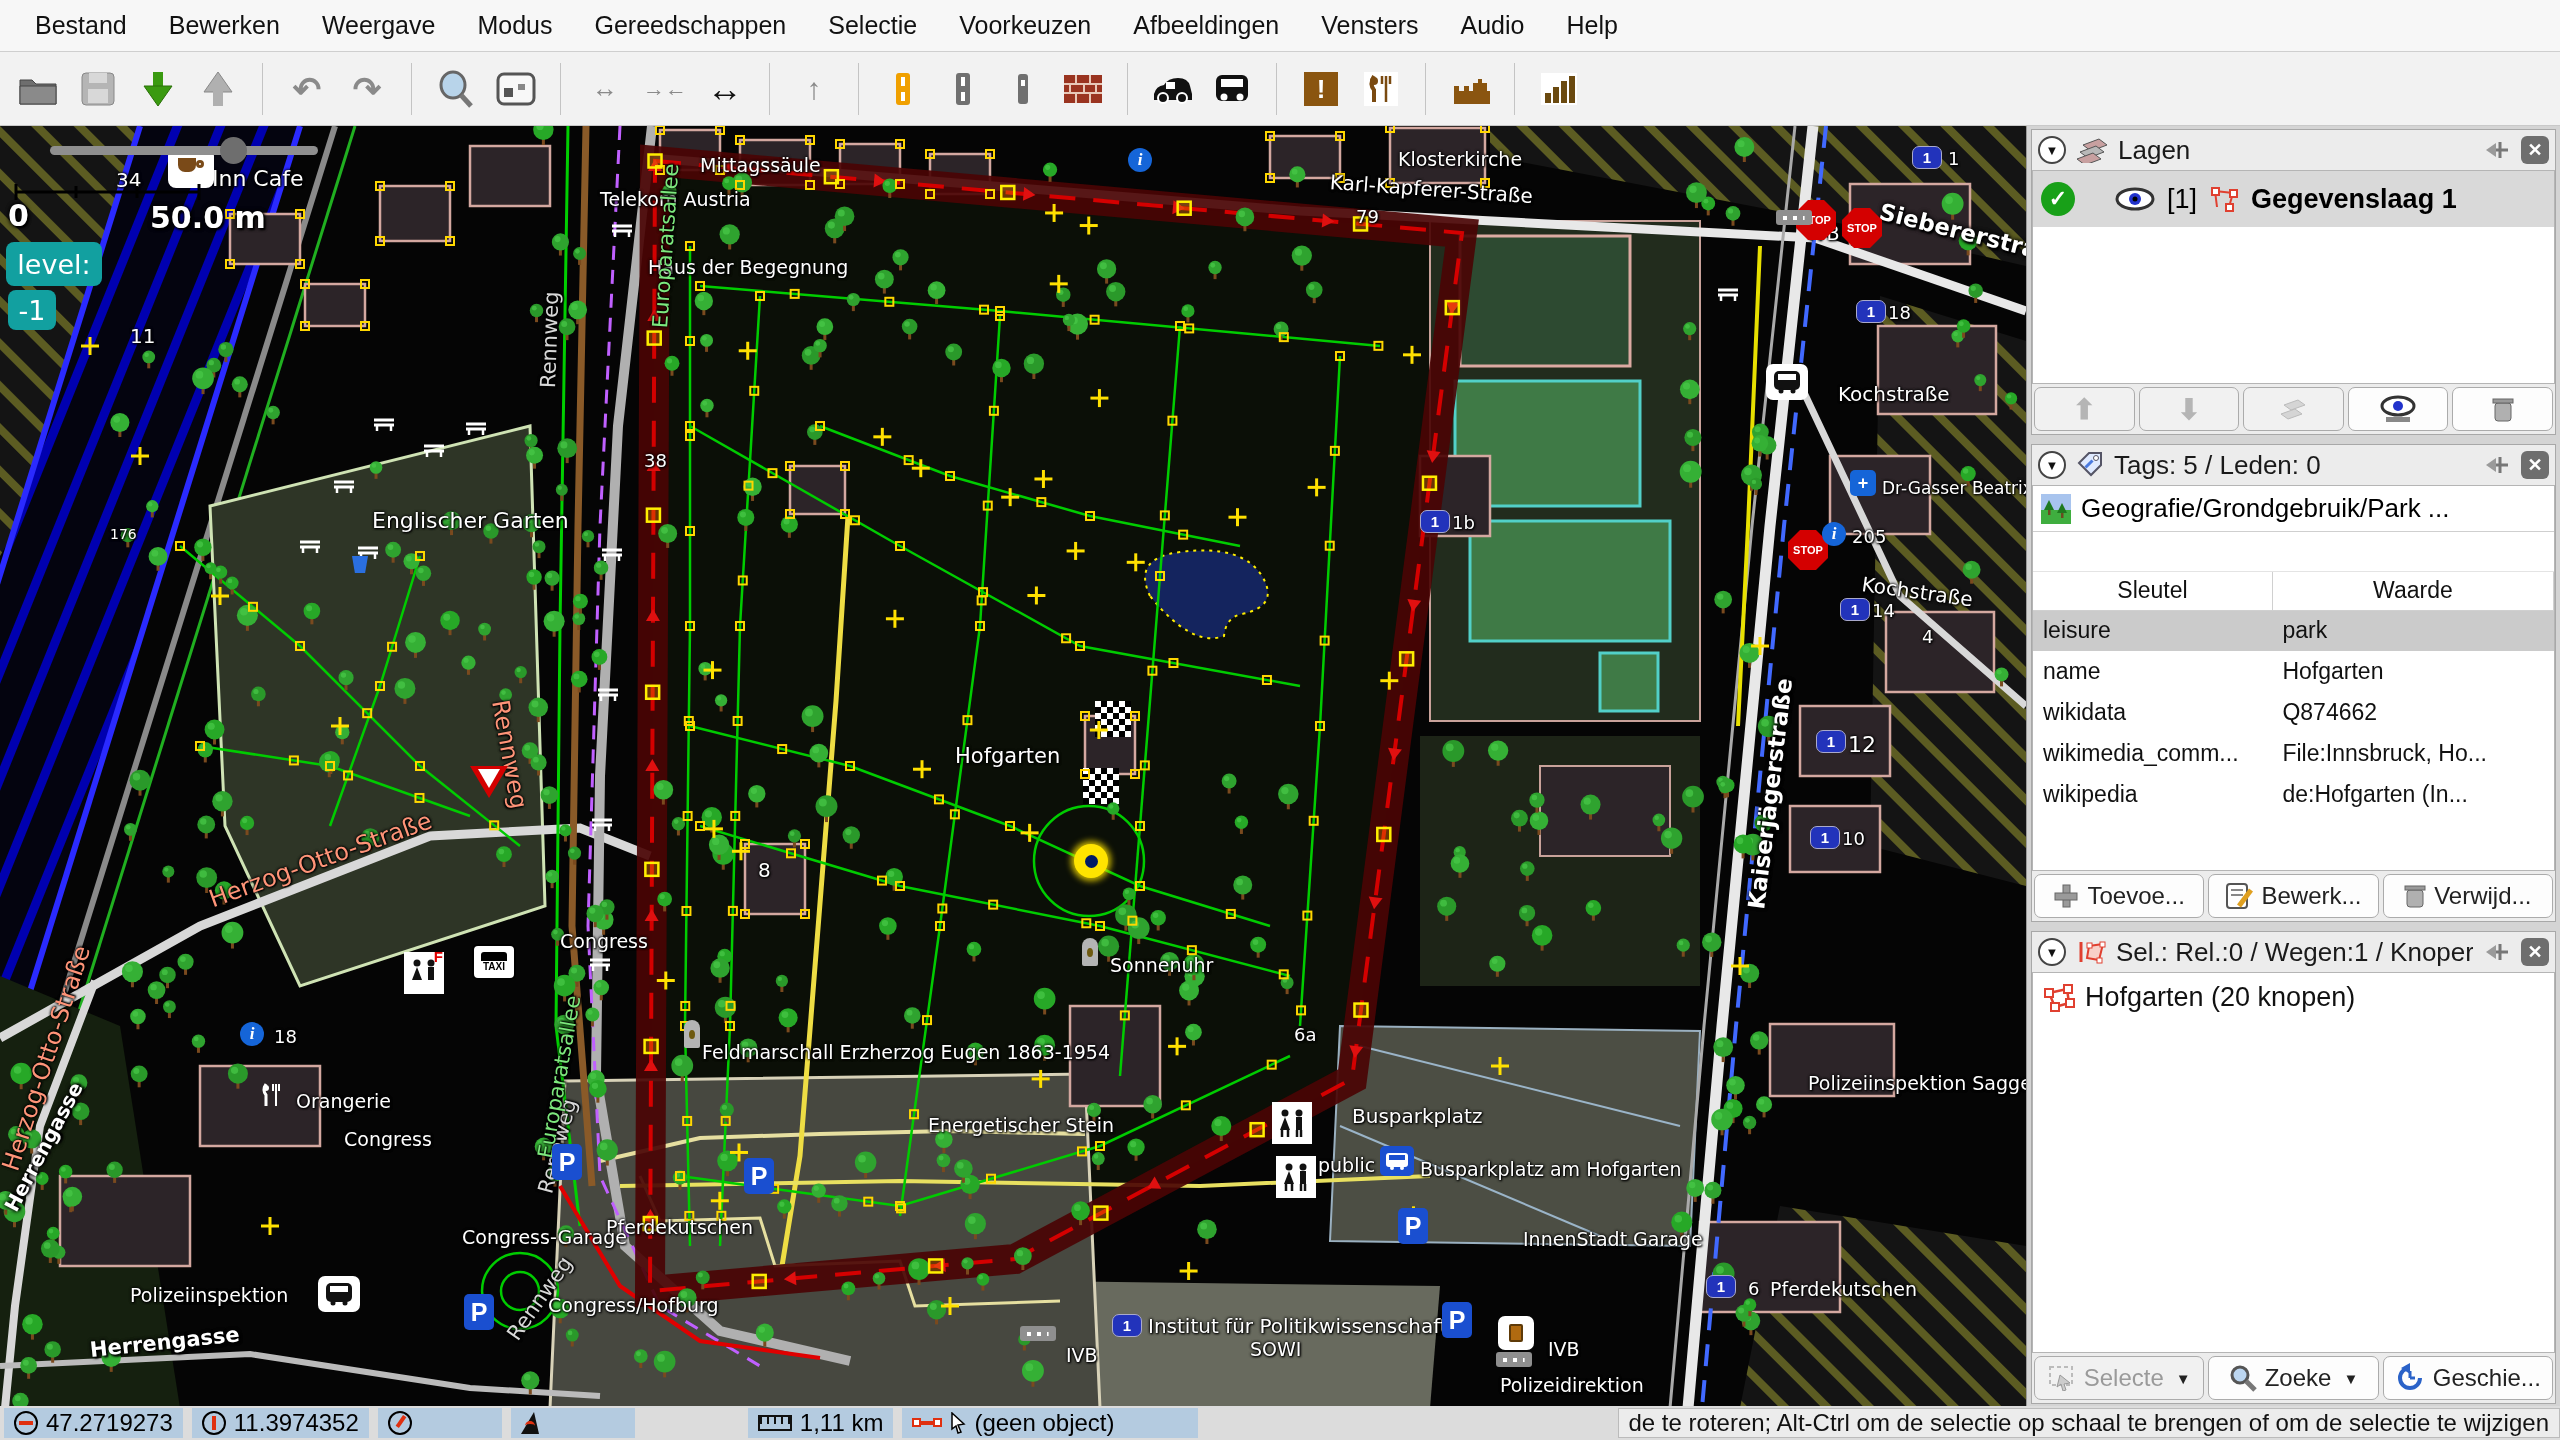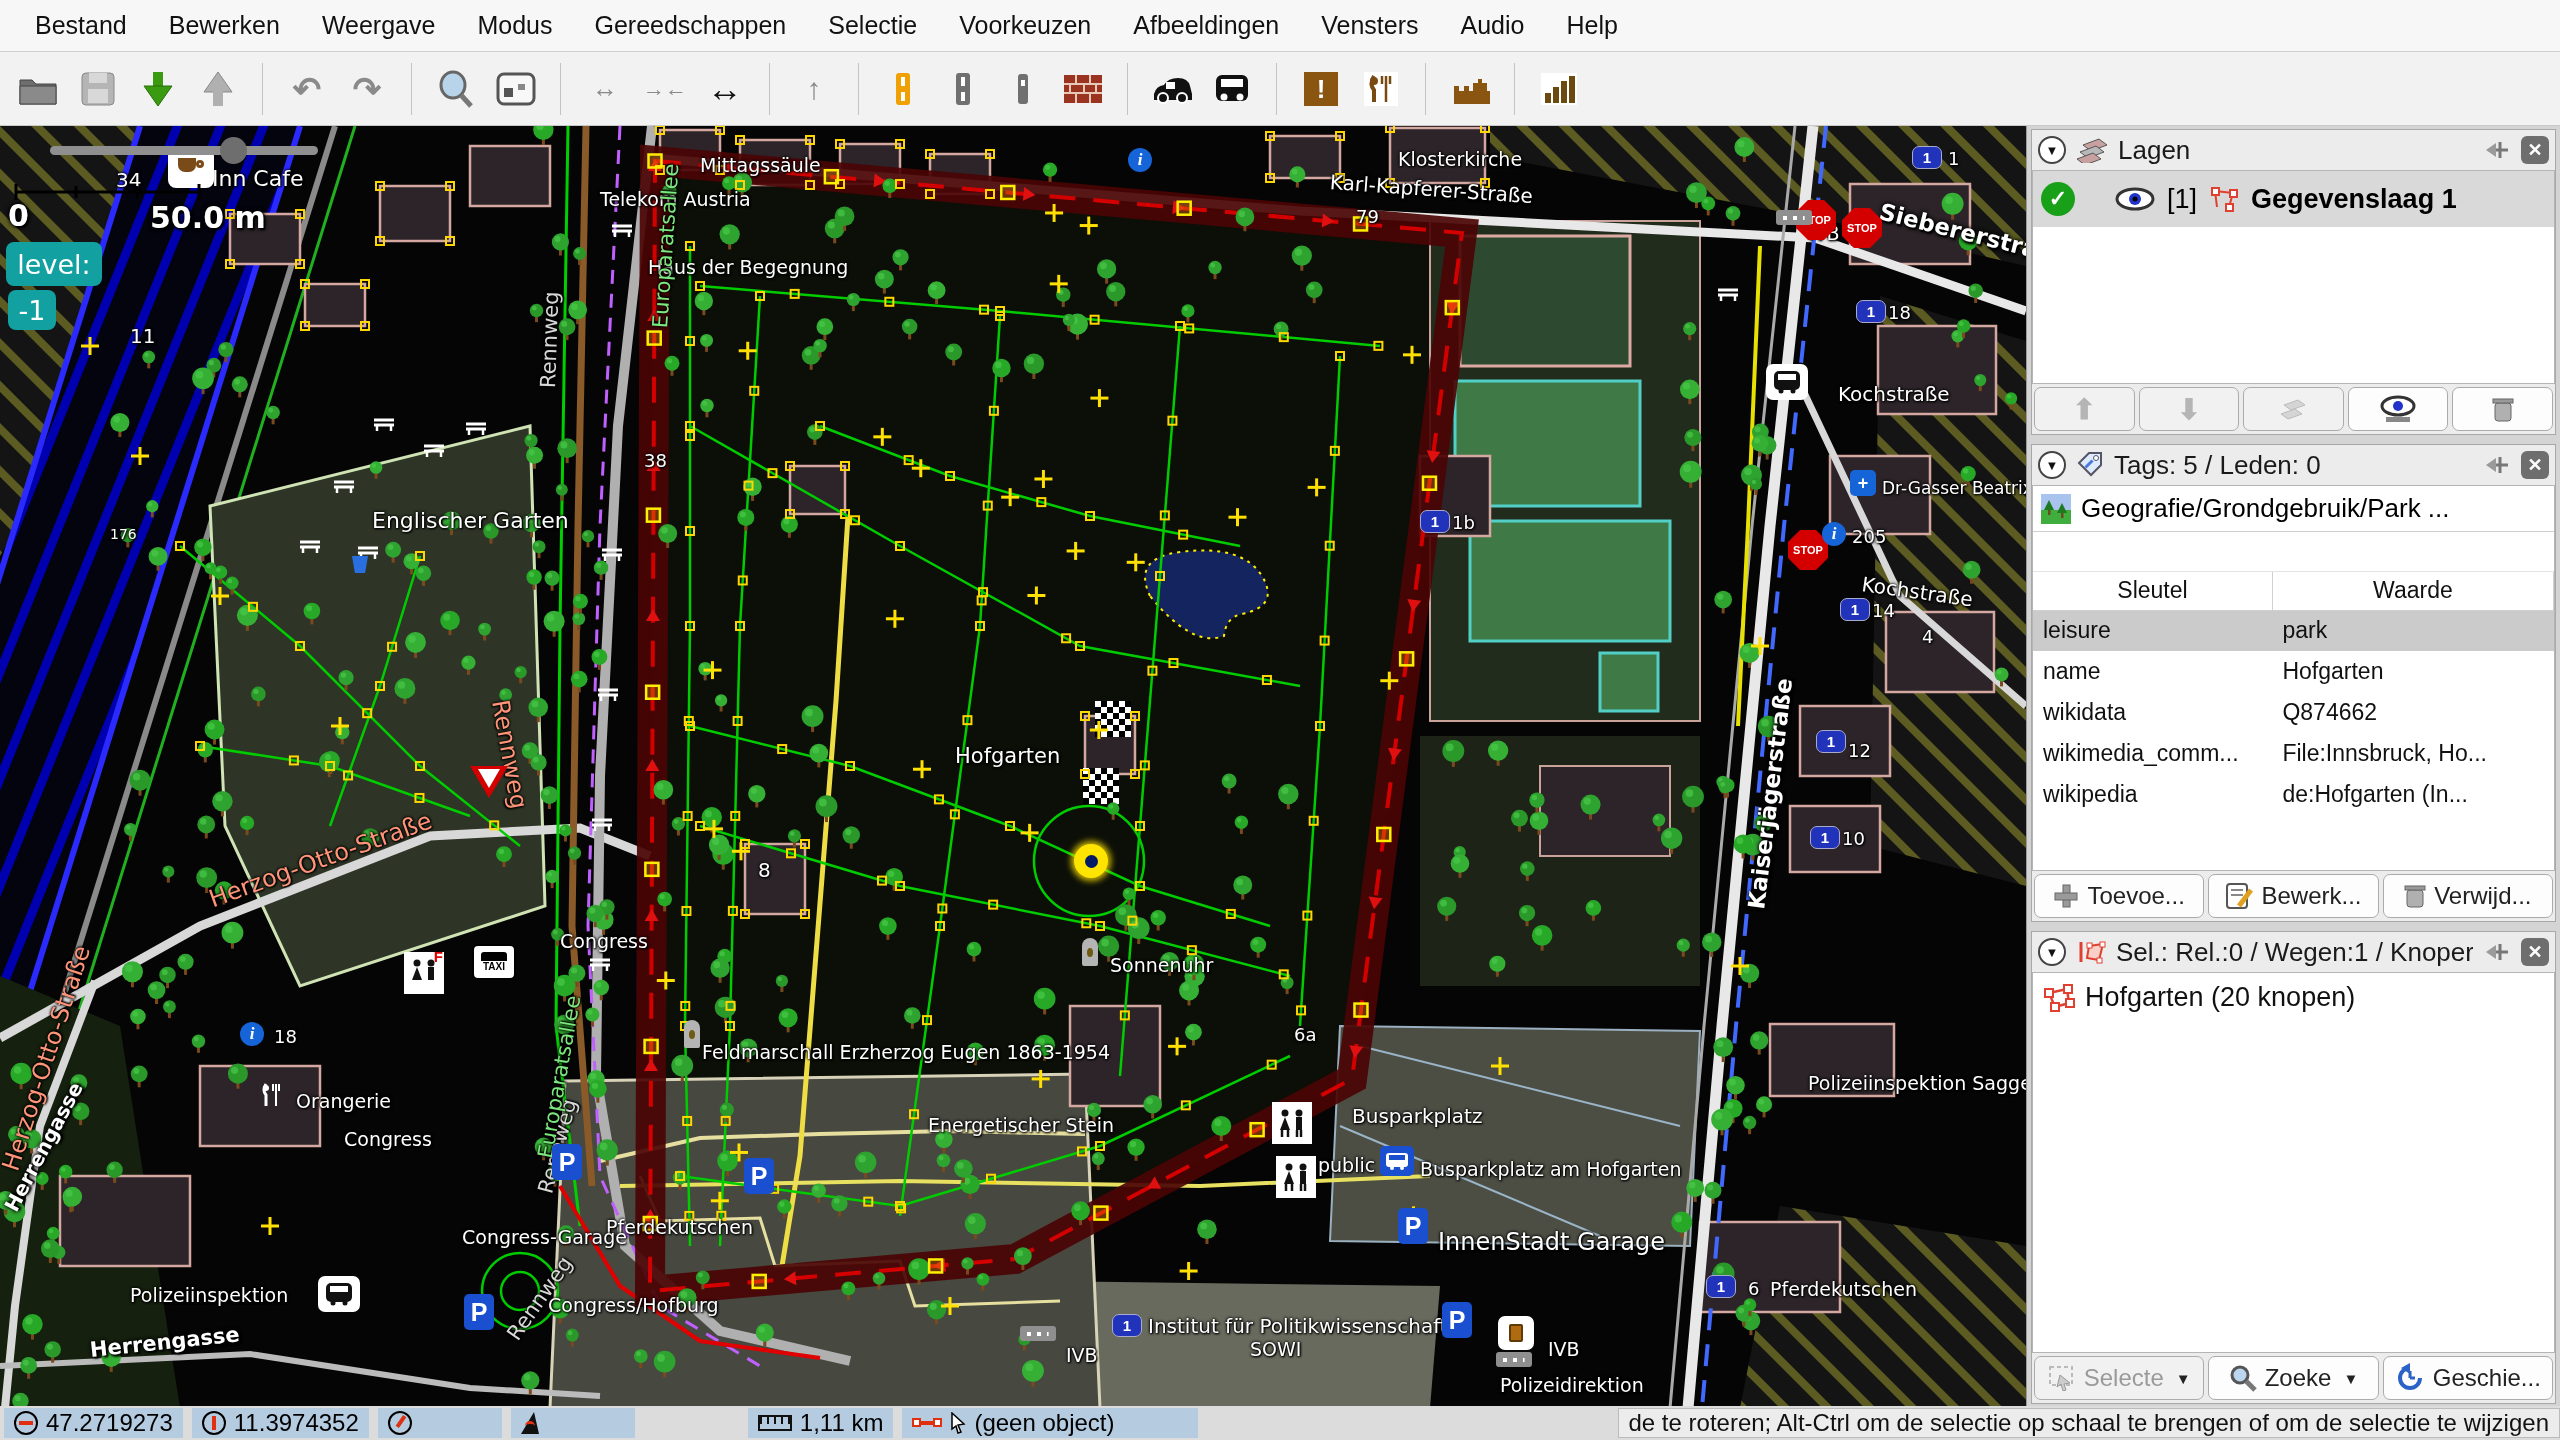--- a/index.html
+++ b/index.html
@@ -1762,40 +1762,40 @@
       <span class="ml " style="left: 344px; top: 1002px; font-size: 19px;">Congress</span>
       <span class="ml " style="left: 130px; top: 1158px; font-size: 19px;">Polizeiinspektion</span>
       <span class="ml " style="left: 606px; top: 1090px; font-size: 19px;">Pferdekutschen</span>
       <span class="ml " style="left: 462px; top: 1100px; font-size: 19px;">Congress-Garage</span>
       <span class="ml " style="left: 548px; top: 1168px; font-size: 19px;">Congress/Hofburg</span>
       <span class="ml " style="left: 1148px; top: 1188px; font-size: 20px;">Institut für Politikwissenschaft</span>
       <span class="ml " style="left: 1250px; top: 1212px; font-size: 19px;">SOWI</span>
       <span class="ml " style="left: 1352px; top: 978px; font-size: 20px;">Busparkplatz</span>
       <span class="ml " style="left: 1420px; top: 1032px; font-size: 19px;">Busparkplatz am Hofgarten</span>
       <span class="ml " style="left: 1318px; top: 1028px; font-size: 19px;">public</span>
-      <span class="ml " style="left: 1438px; top: 1102px; font-size: 24px;">InnenStadt Garage</span>
+      <span class="ml " style="left: 1523px; top: 1102px; font-size: 19px;">InnenStadt Garage</span>
       <span class="ml " style="left: 1748px; top: 1152px; font-size: 18px;">6</span>
       <span class="ml " style="left: 1770px; top: 1152px; font-size: 19px;">Pferdekutschen</span>
       <span class="ml " style="left: 1808px; top: 946px; font-size: 19px;">Polizeiinspektion Saggen</span>
       <span class="ml " style="left: 1500px; top: 1248px; font-size: 19px;">Polizeidirektion</span>
       <span class="ml " style="left: 1548px; top: 1212px; font-size: 19px;">IVB</span>
       <span class="ml " style="left: 1808px; top: 96px; font-size: 19px;">IVB</span>
       <span class="ml " style="left: 1066px; top: 1218px; font-size: 19px;">IVB</span>
       <span class="ml " style="left: 1398px; top: 22px; font-size: 19px;">Klosterkirche</span>
       <span class="ml " style="left: 1330px; top: 44px; font-size: 20px; transform: rotate(4deg);">Karl-Kapferer-Straße</span>
       <span class="ml wb" style="left: 1880px; top: 72px; font-size: 23px; transform: rotate(14deg);">Siebererstraße</span>
       <span class="ml wb" style="left: 1756px; top: 770px; font-size: 23px; transform: rotate(-83deg);">Kaiserjägerstraße</span>
       <span class="ml " style="left: 1838px; top: 256px; font-size: 20px;">Kochstraße</span>
       <span class="ml " style="left: 1862px; top: 446px; font-size: 20px; transform: rotate(8deg);">Kochstraße</span>
       <span class="ml " style="left: 1882px; top: 352px; font-size: 17px;">Dr-Gasser Beatrix</span>
       <span class="ml " style="left: 1852px; top: 400px; font-size: 18px;">205</span>
       <span class="ml " style="left: 1452px; top: 386px; font-size: 18px;">1b</span>
       <span class="ml " style="left: 1888px; top: 176px; font-size: 18px;">18</span>
       <span class="ml " style="left: 1872px; top: 474px; font-size: 18px;">14</span>
-      <span class="ml " style="left: 1848px; top: 606px; font-size: 18px; margin-top: 8px;">12</span>
+      <span class="ml " style="left: 1848px; top: 606px; font-size: 22px;">12</span>
       <span class="ml " style="left: 1842px; top: 702px; font-size: 18px;">10</span>
       <span class="ml " style="left: 1922px; top: 500px; font-size: 18px;">4</span>
       <span class="ml " style="left: 1948px; top: 22px; font-size: 18px;">1</span>
       <span class="ml " style="left: 1294px; top: 898px; font-size: 18px;">6a</span>
       <span class="ml " style="left: 758px; top: 732px; font-size: 20px;">8</span>
       <span class="ml " style="left: 274px; top: 900px; font-size: 18px;">18</span>
       <span class="ml " style="left: 644px; top: 324px; font-size: 18px;">38</span>
       <span class="ml " style="left: 1356px; top: 80px; font-size: 18px;">79</span>
       <span class="ml s" style="left: 210px; top: 760px; font-size: 24px; transform: rotate(-20deg);">Herzog-Otto-Straße</span>
       <span class="ml s" style="left: 10px; top: 1030px; font-size: 24px; transform: rotate(-72deg);">Herzog-Otto-Straße</span>

